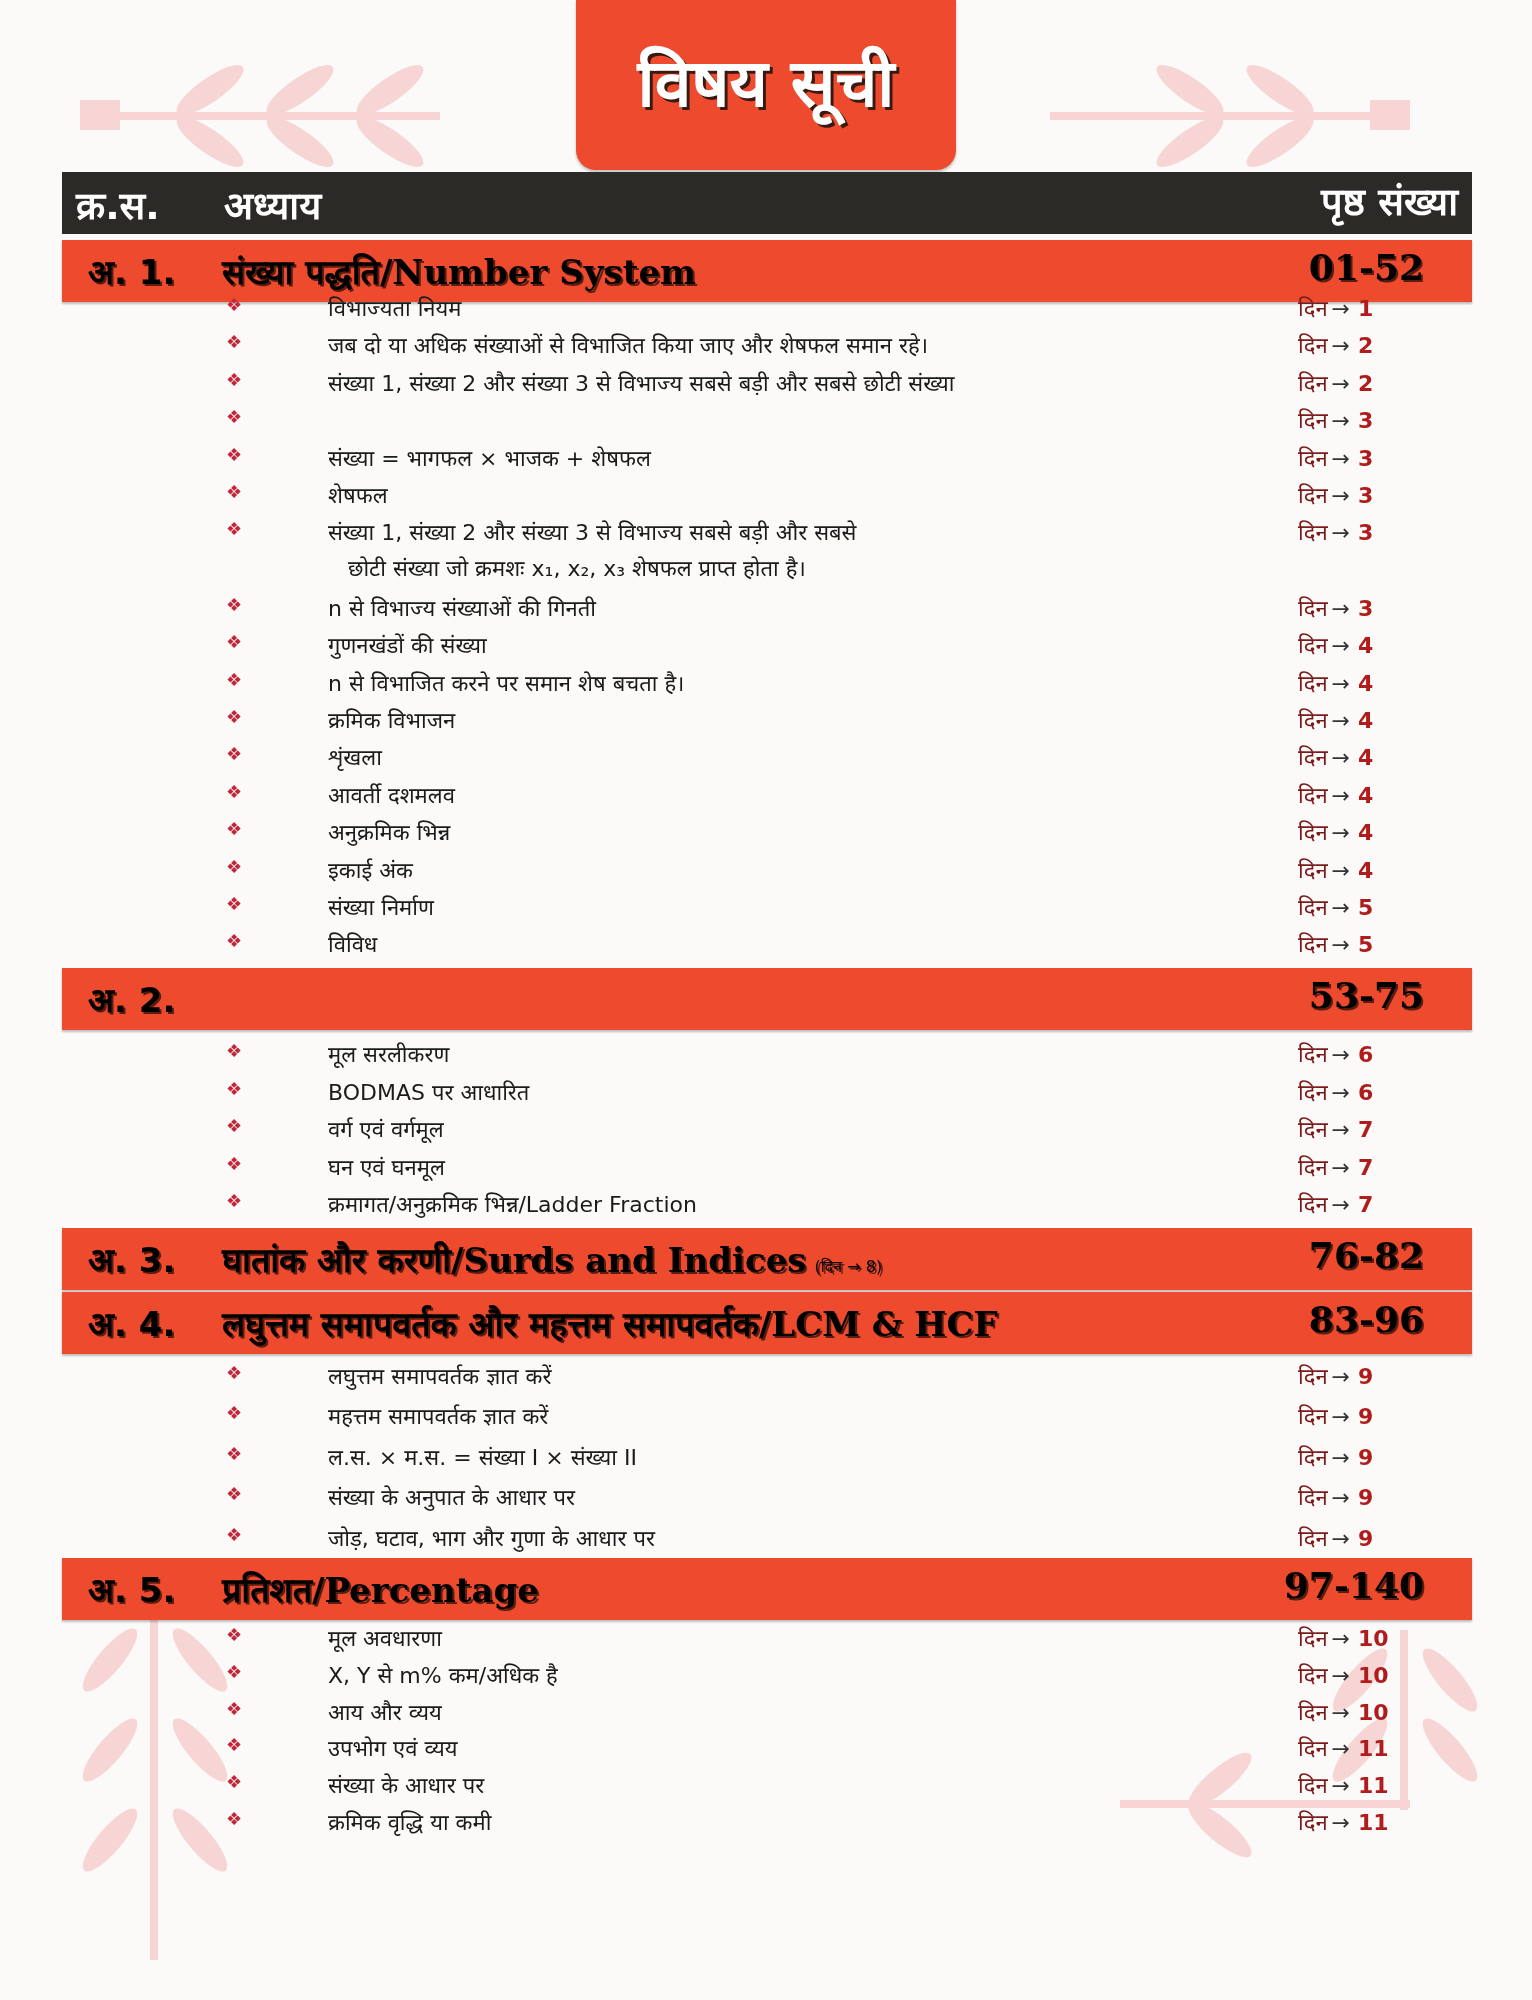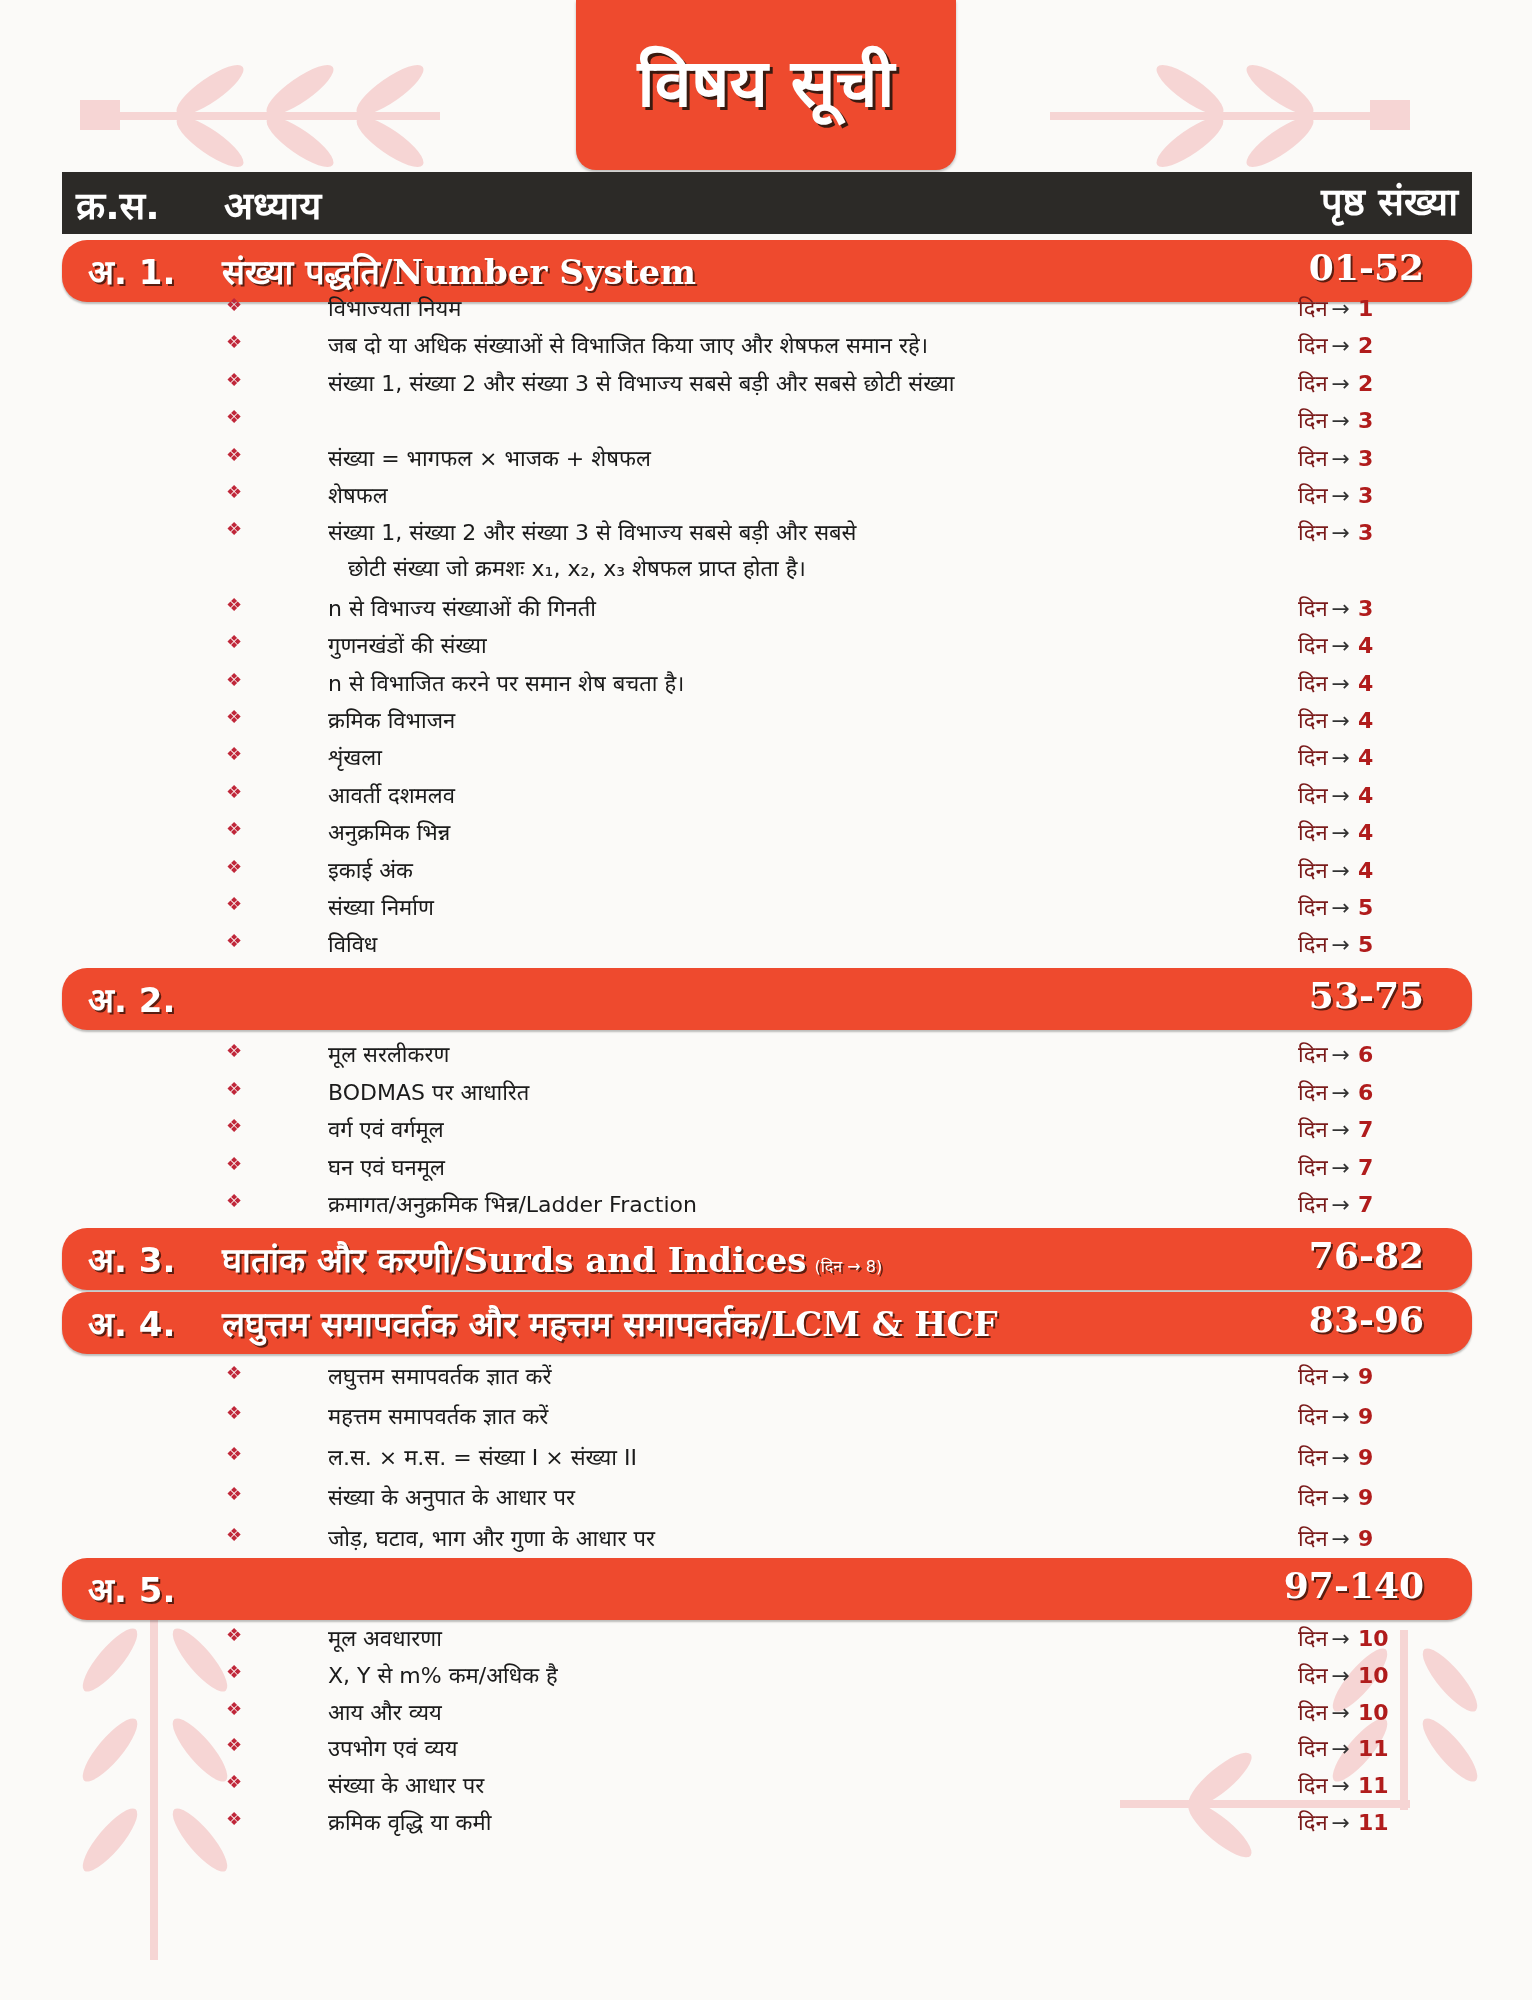--- a/index.html
+++ b/index.html
@@ -26,23 +26,22 @@
     position:absolute; left:62px; top:172px; width:1410px; height:62px;
     background:#2c2a27;
     color:#fff; font-weight:bold; font-size:38px;
   }
   .header-bar .h-sn { position:absolute; left:14px; top:6px; }
   .header-bar .h-ch { position:absolute; left:162px; top:6px; }
   .header-bar .h-pg { position:absolute; right:14px; top:2px; }
 
   .chapter {
     position:absolute; left:62px; height:62px; width:1410px;
-    background:#ee4a2e; color:#ffffff; font-weight:bold;
+    background:#ee4a2e; color:#000000; font-weight:bold;
     box-shadow:0 2px 2px rgba(0,0,0,0.25);
-    border-radius:25px;
   }
   .chapter .c-num { position:absolute; left:26px; top:8px; font-size:34px; text-shadow:2px 2px 0 #5a1d10; }
   .chapter .c-title { position:absolute; left:160px; top:8px; font-size:34px; font-family:"DejaVu Serif", serif; text-shadow:2px 2px 0 #5a1d10; white-space:nowrap; }
   .chapter .c-title .day-note { font-size:16px; font-family:"DejaVu Sans", sans-serif; font-weight:normal; margin-left:8px;text-align:right; }
   .chapter .c-pages { position:absolute; right:48px; top:6px; font-size:36px; font-family:"DejaVu Serif", serif; text-shadow:2px 2px 0 #5a1d10; }
 
   .topic {
     position:absolute; left:0; width:1532px; height:36px;
     font-size:22px;
   }
@@ -132,20 +131,21 @@
 </div>
 
 <div class="chapter" style="top:1292px">
   <span class="c-num">अ. 4.</span>
   <span class="c-title">लघुत्तम समापवर्तक और महत्तम समापवर्तक/LCM &amp; HCF</span>
   <span class="c-pages">83-96</span>
 </div>
 
 <div class="chapter" style="top:1558px">
   <span class="c-num">अ. 5.</span>
+  <span class="c-title">प्रतिशत/Percentage</span>
   <span class="c-pages">97-140</span>
 </div>
 
 <div id="topics-container">
     <div class="topic" style="top: 290px;">
       <span class="bullet">❖</span>
       <span class="t-text">विभाज्यता नियम</span>
       <span class="t-day"><span>दिन</span><span class="arr">→</span><span class="num">1</span></span>
     </div>
     <div class="topic" style="top: 327.4px;">

